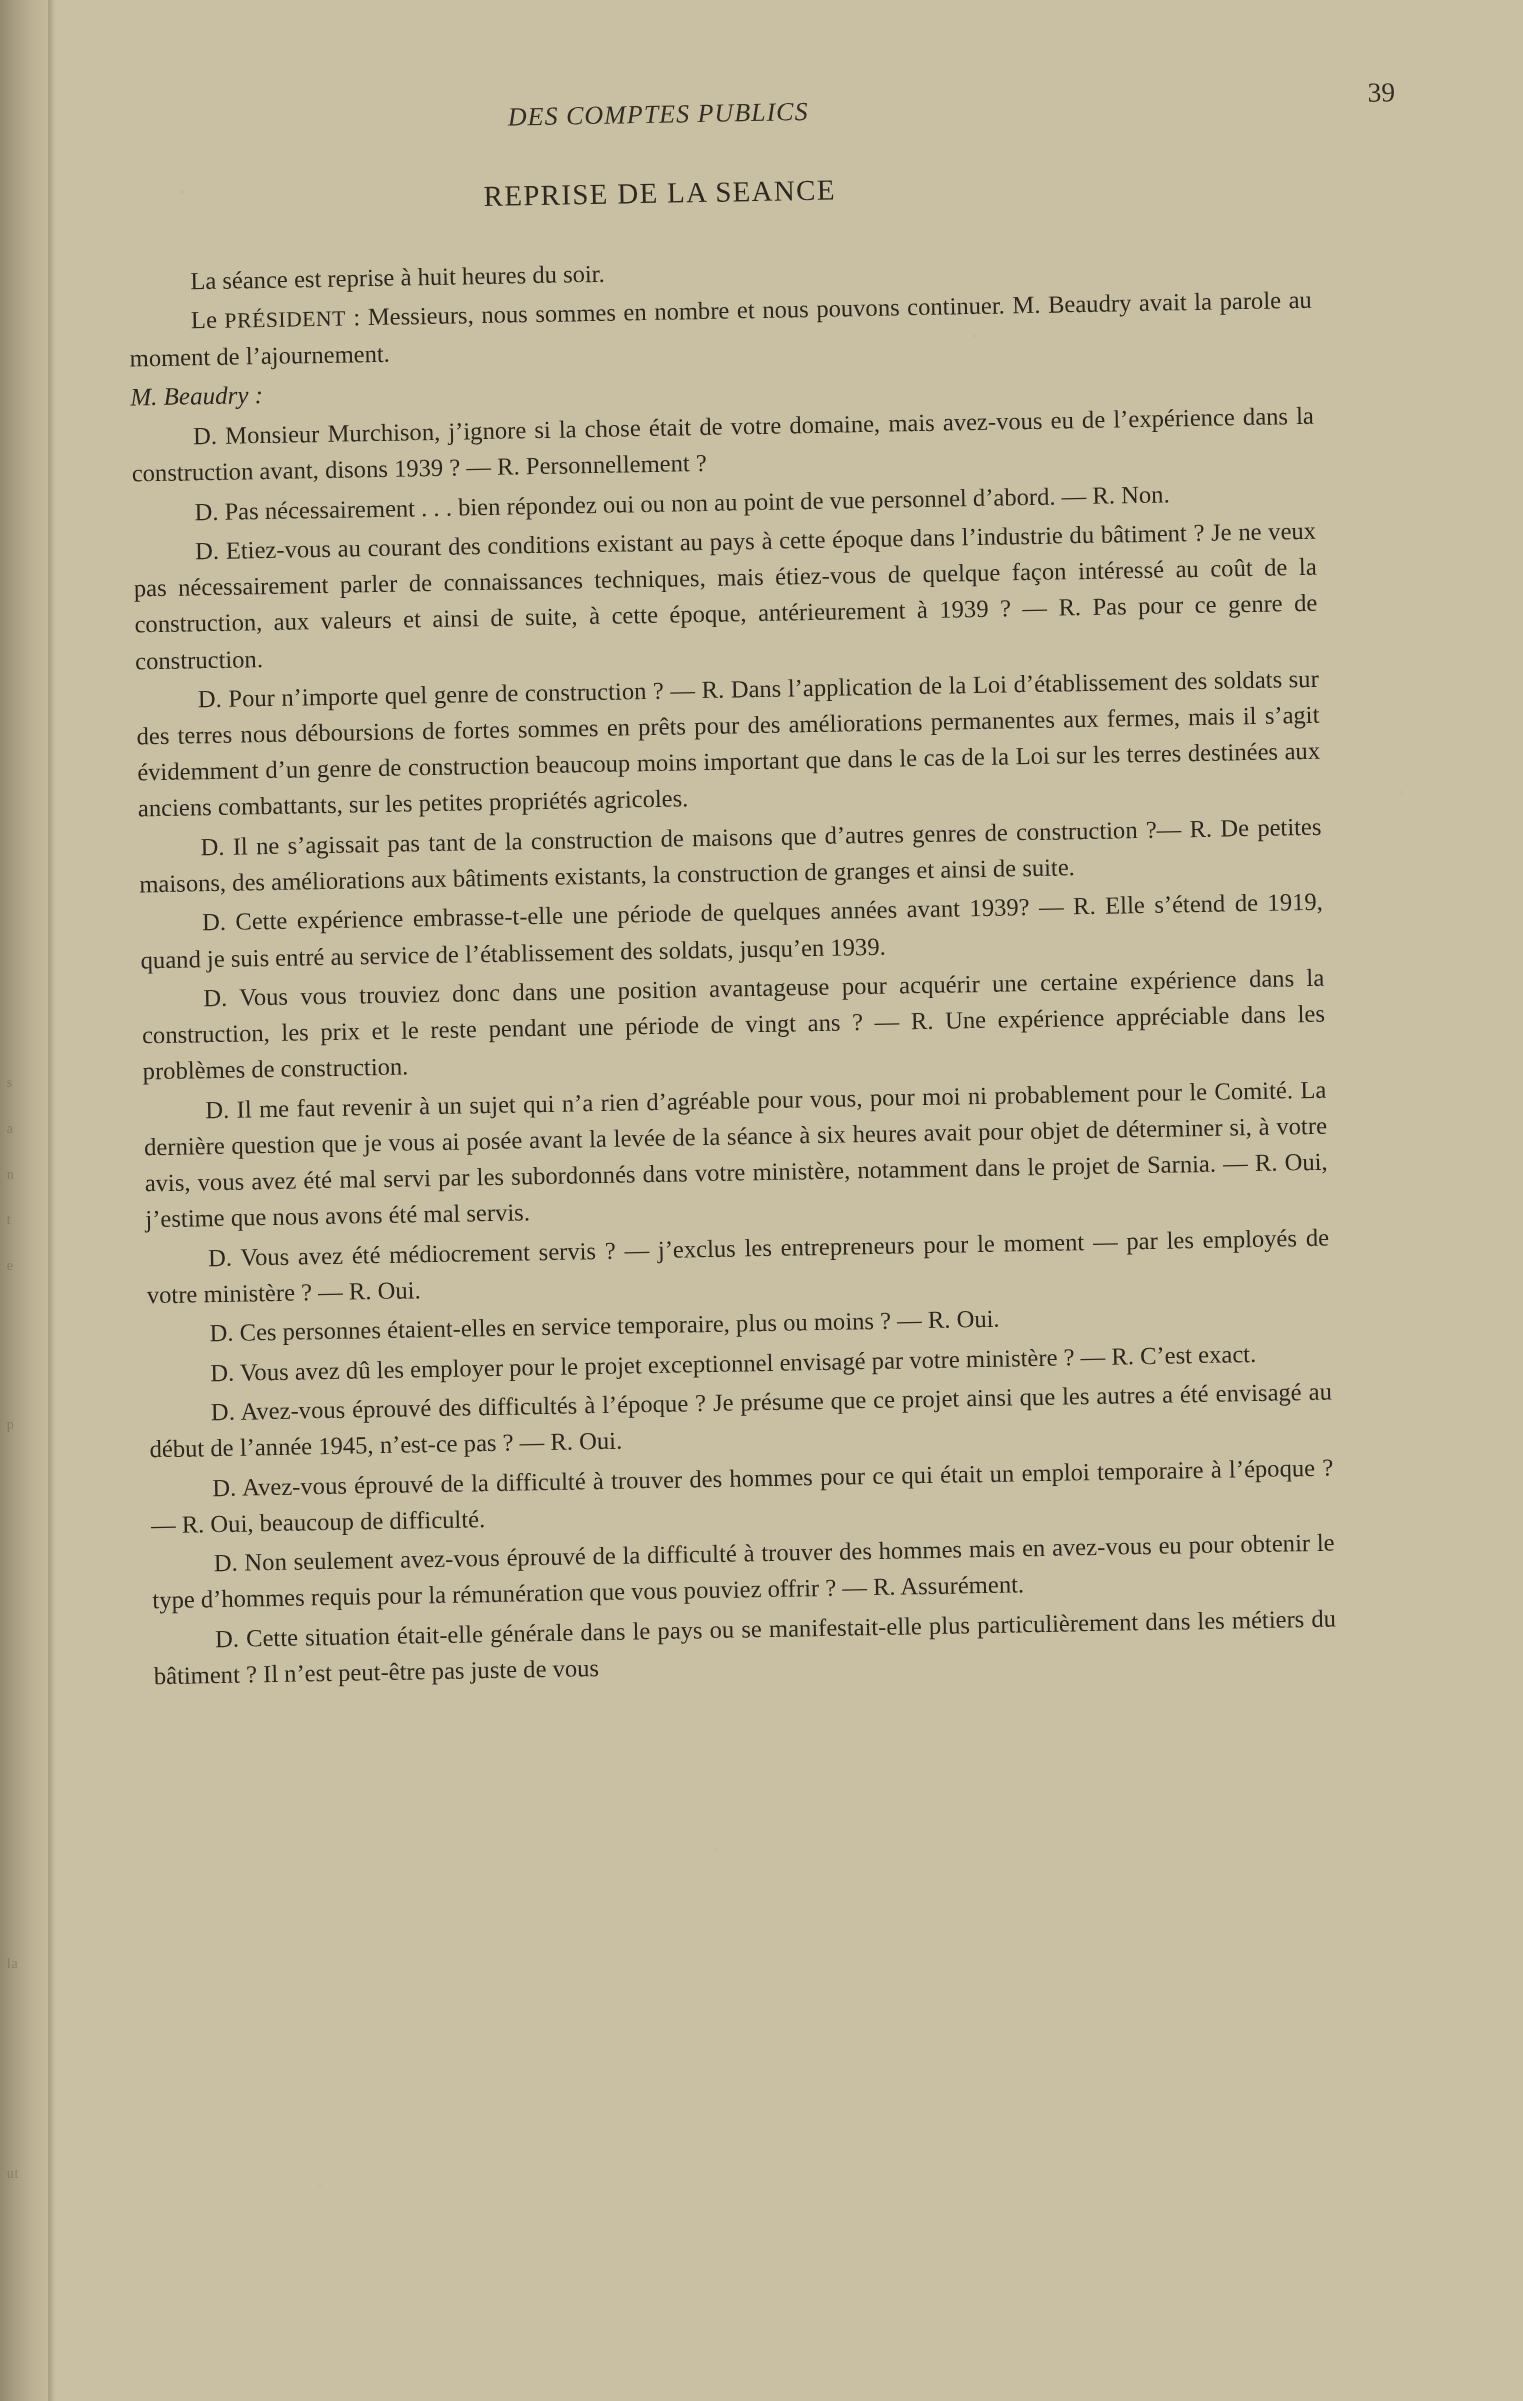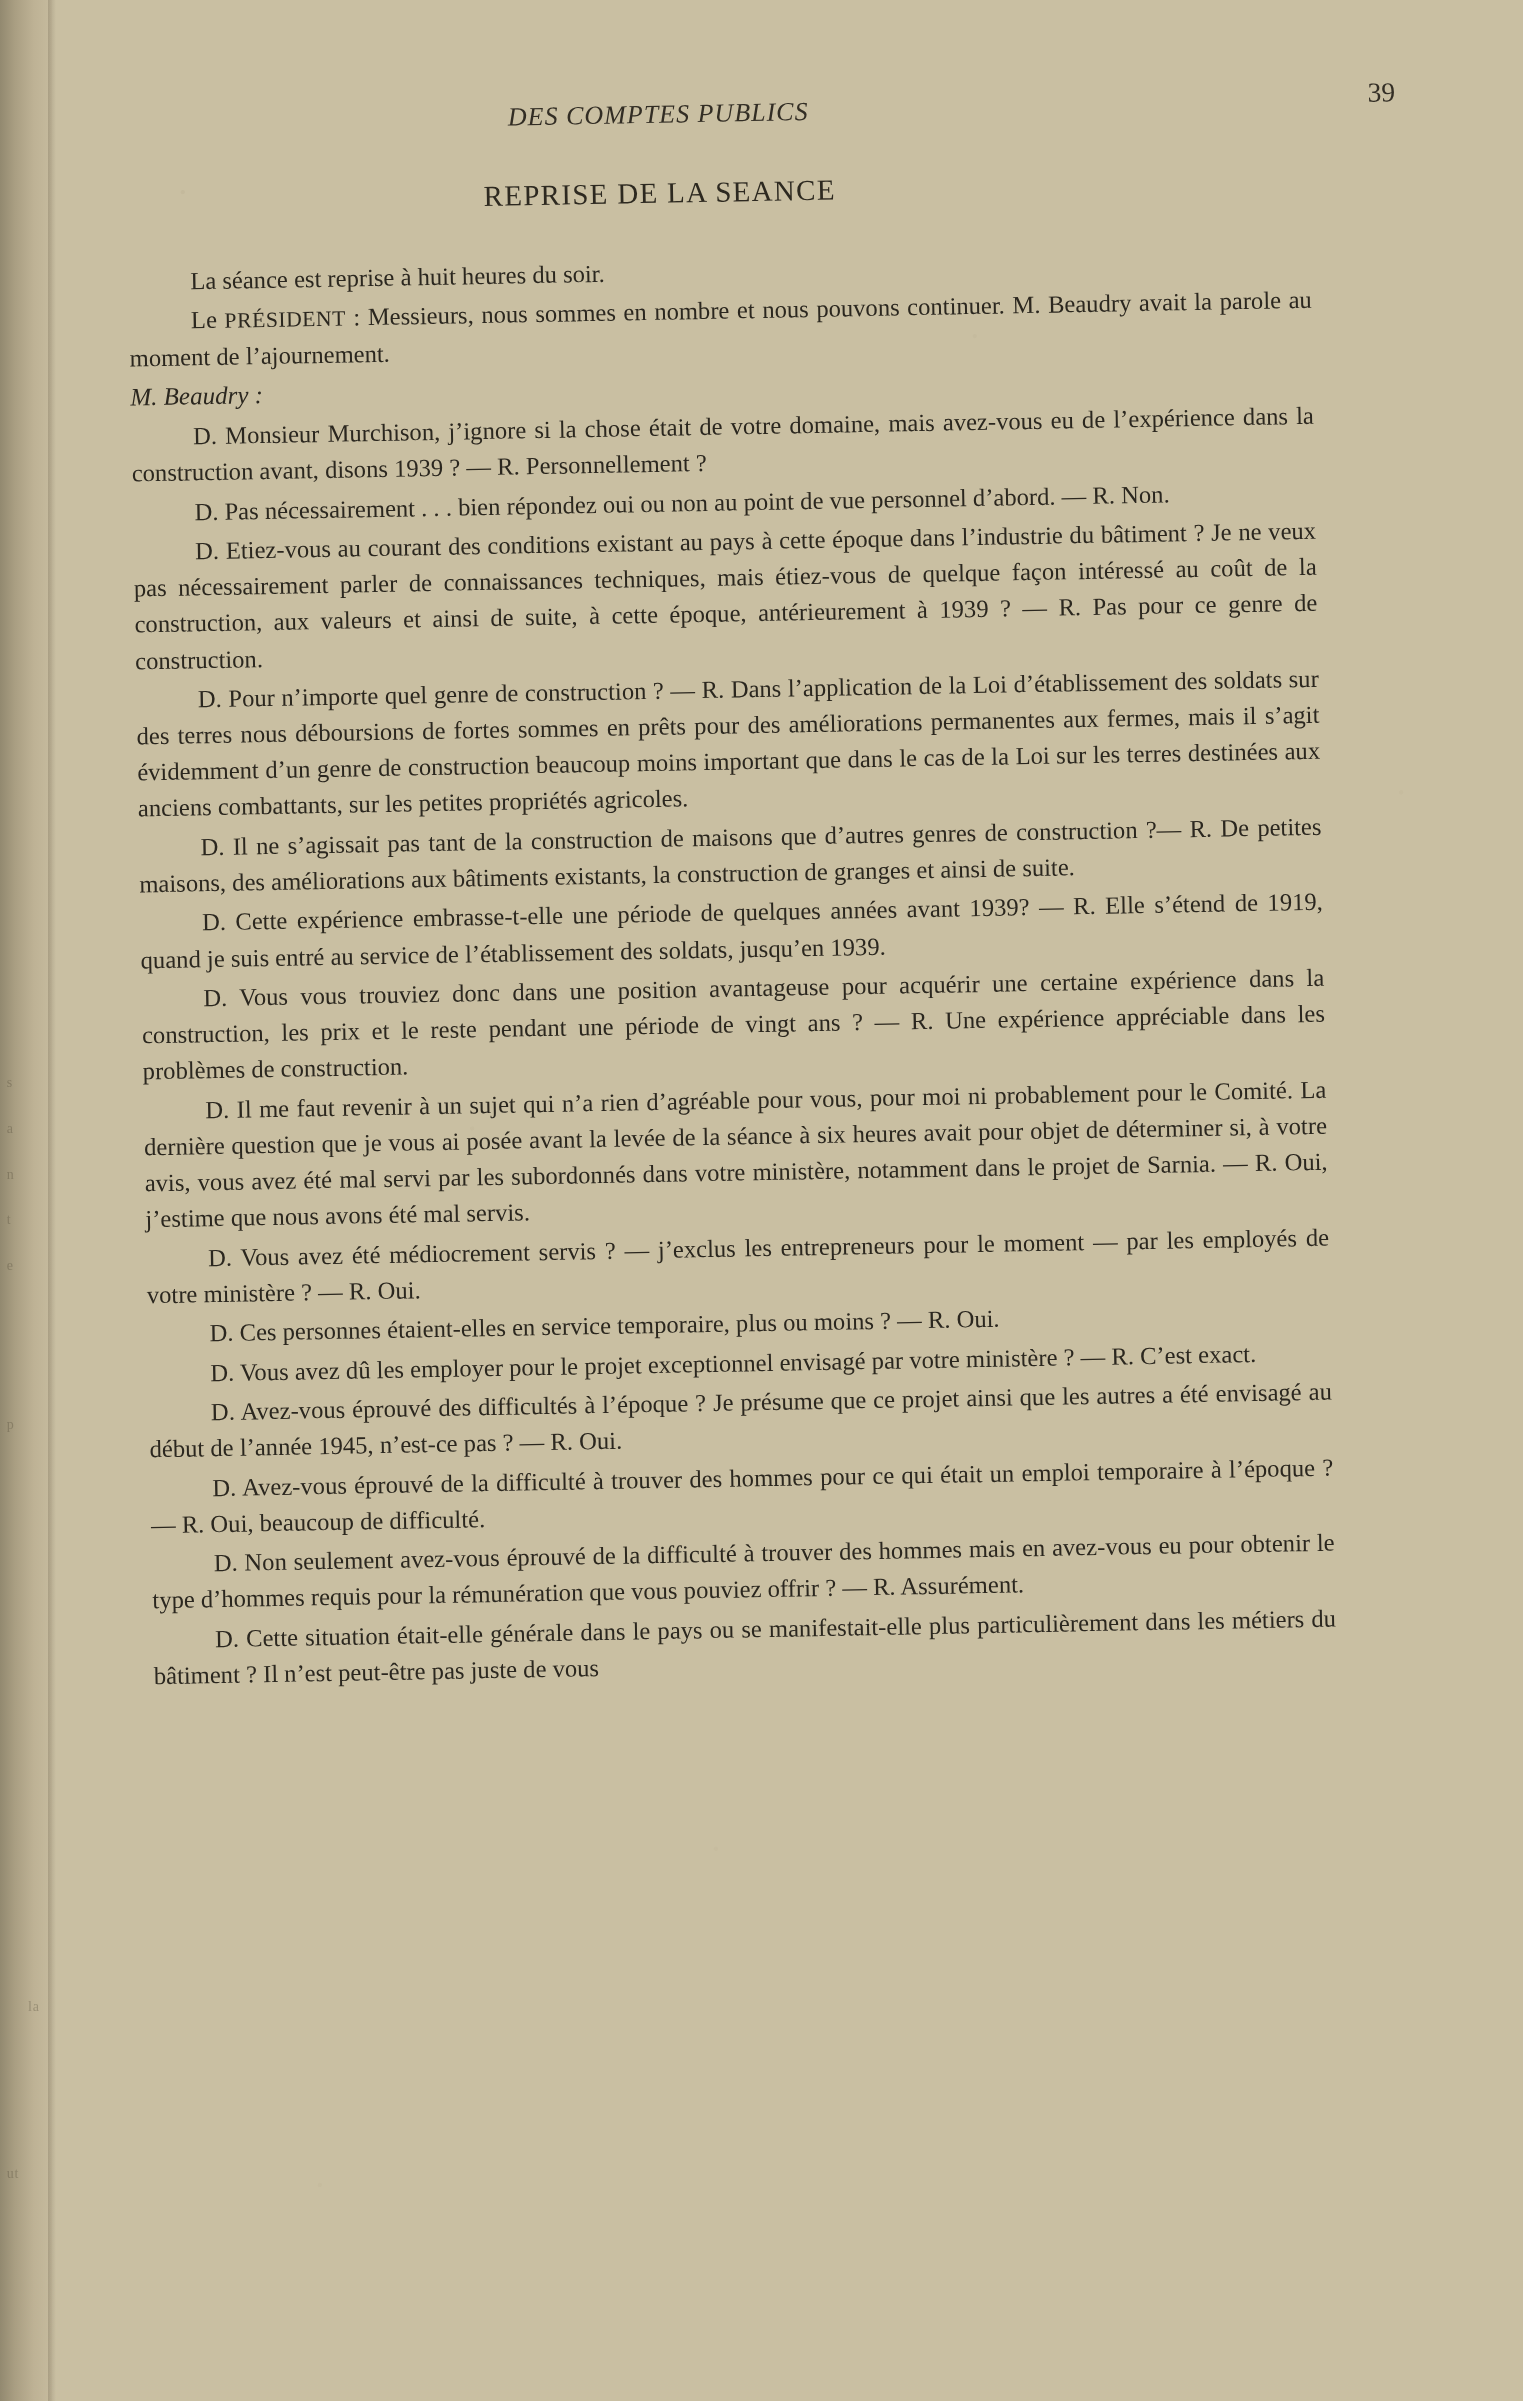--- a/index.html
+++ b/index.html
@@ -136,21 +136,21 @@
   <div class="gutter"></div>
   <div class="gutter-edge"></div>
   <div class="speckle"></div>
 
   <div class="bleed" style="top:1075px;">s</div>
   <div class="bleed" style="top:1121px;">a</div>
   <div class="bleed" style="top:1167px;">n</div>
   <div class="bleed" style="top:1212px;">t</div>
   <div class="bleed" style="top:1258px;">e</div>
   <div class="bleed" style="top:1417px;">p</div>
-  <div class="bleed" style="top:1999px;text-align:right;">la</div>
+  <div class="bleed" style="top:1956px;">la</div>
   <div class="bleed" style="top:2166px;">ut</div>
 
   <div class="content">
     <div class="running-head">DES COMPTES PUBLICS</div>
     <div class="folio">39</div>
     <div class="section-title">REPRISE DE LA SEANCE</div>
 
     <div class="body-text">
       <p>La séance est reprise à huit heures du soir.</p>
       <p>

